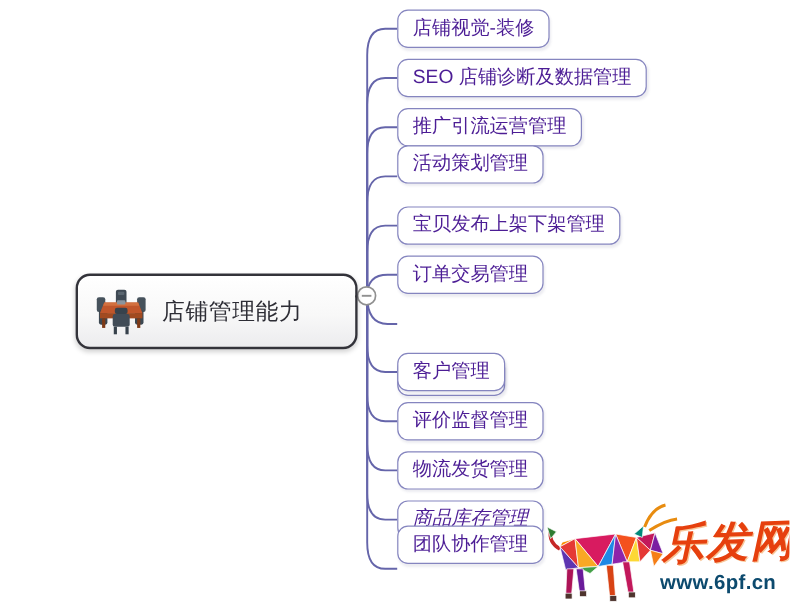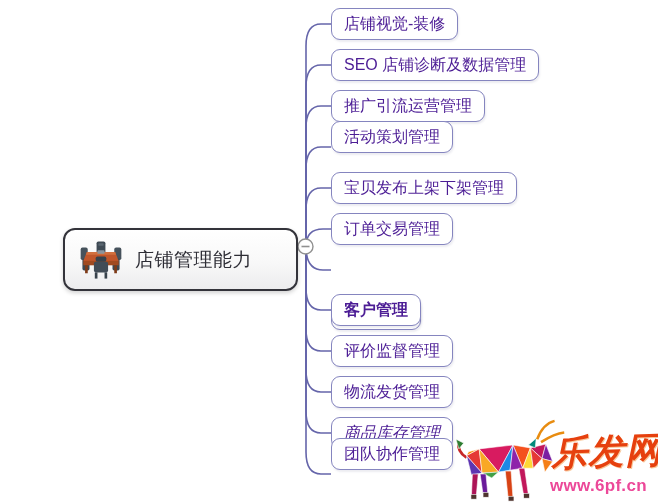--- a/index.html
+++ b/index.html
@@ -26,21 +26,21 @@
   .watermark{position:absolute;left:455px;top:414px;width:203px;height:88px;}
   .bull-svg{position:absolute;left:0px;top:4px;width:116px;height:84px;}
   .wm-name{
     position:absolute;left:96px;top:14px;width:106px;text-align:left;
     font-size:36px;font-weight:bold;font-style:italic;color:#e6400e;
     letter-spacing:1px;transform:rotate(-2deg);white-space:nowrap;
     text-shadow:1px 1px 0 rgba(240,130,30,0.45);
   }
   .wm-url{
     position:absolute;left:95px;top:62px;font-size:17px;font-weight:bold;
-    color:#ec4899;letter-spacing:0.3px;white-space:nowrap;
+    color:#0c4a6e;letter-spacing:0.3px;white-space:nowrap;
   }
 </style>
 </head>
 <body>
 
 <div class="stage">
 
   <svg class="connectors" id="connector-svg">
       <path d="M 306 246.5 L 306 46 Q 306 24 321 24 L 331 24" fill="none" stroke="#6565aa" stroke-width="1.6"></path>
       <path d="M 306 246.5 L 306 87 Q 306 65 321 65 L 331 65" fill="none" stroke="#6565aa" stroke-width="1.6"></path>
@@ -84,21 +84,21 @@
   </div>
 
   <div id="branches">
       <div class="branch" style="top: 24px;"><span>店铺视觉-装修</span></div>
       <div class="branch" style="top: 65px;"><span>SEO 店铺诊断及数据管理</span></div>
       <div class="branch" style="top: 106px; font-family: Liberation Serif, serif;"><span>推广引流运营管理</span></div>
       <div class="branch" style="top: 137px; text-align: right;"><span>活动策划管理</span></div>
       <div class="branch" style="top: 188px;"><span>宝贝发布上架下架管理</span></div>
       <div class="branch" style="top: 229px;"><span>订单交易管理</span></div>
       <div class="branch" style="top: 270px; margin-top: 44px;"><span>纠纷管理</span></div>
-      <div class="branch" style="top: 310px; font-weight: bold;"><span>客户管理</span></div>
+      <div class="branch" style="top: 310px;"><span>客户管理</span></div>
       <div class="branch" style="top: 351px;"><span>评价监督管理</span></div>
       <div class="branch" style="top: 392px;"><span>物流发货管理</span></div>
       <div class="branch" style="top: 433px; font-style: italic;"><span>商品库存管理</span></div>
       <div class="branch" style="top: 454px;"><span>团队协作管理</span></div>
     </div>
 
   <div class="watermark">
     <svg class="bull-svg" viewBox="0 0 120 85">
       <g stroke="#ffffff" stroke-width="0.6">
         <path d="M12,40 Q2,34 4,24" stroke="#c62828" stroke-width="3" fill="none"></path>

